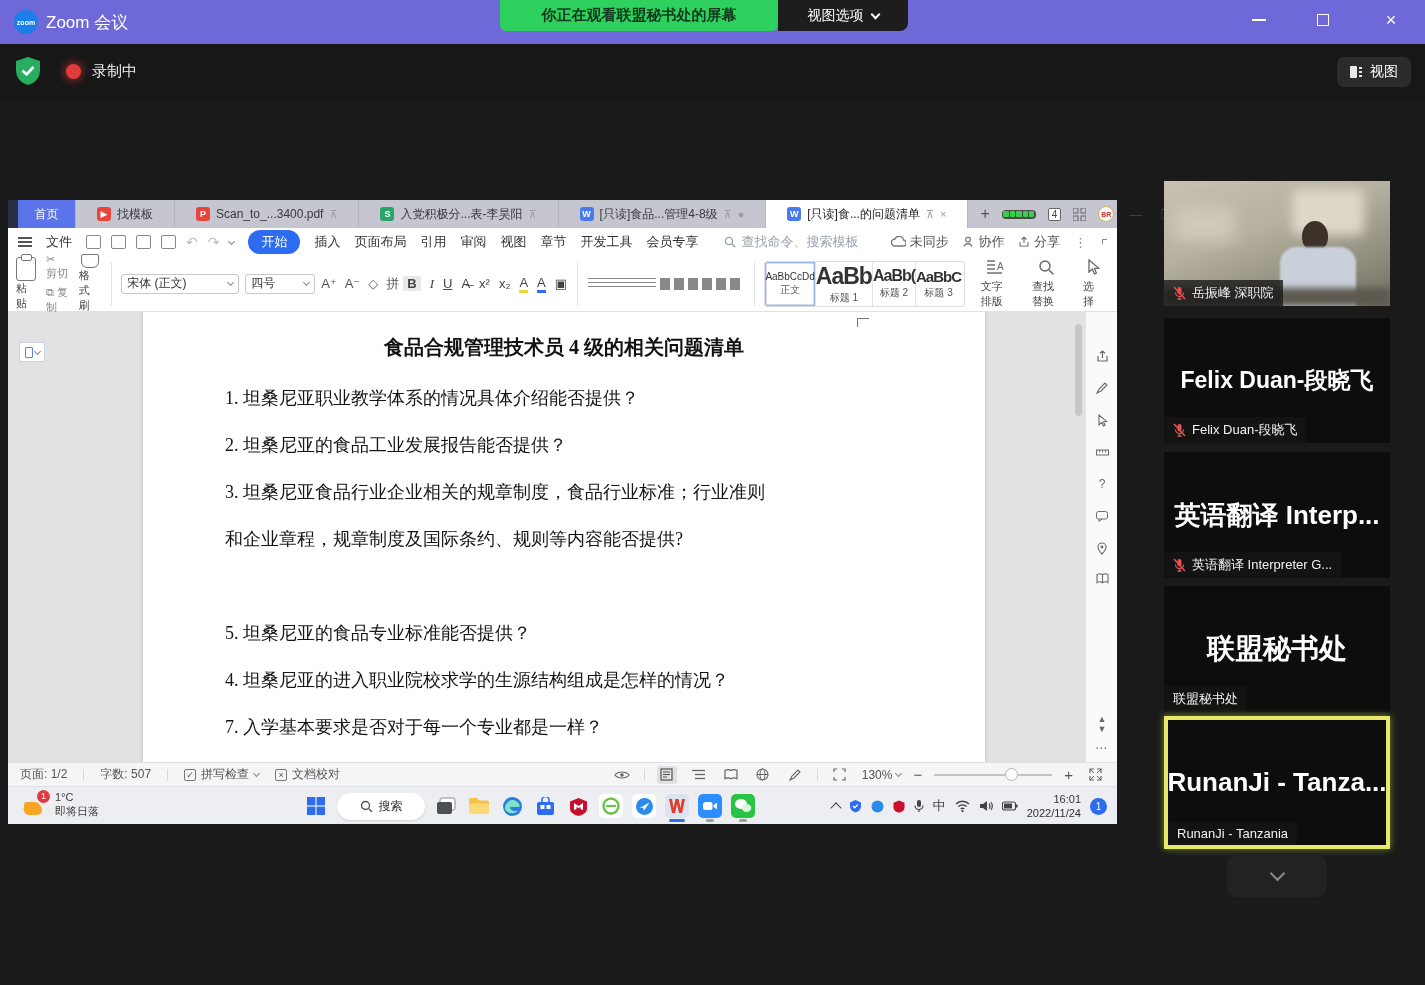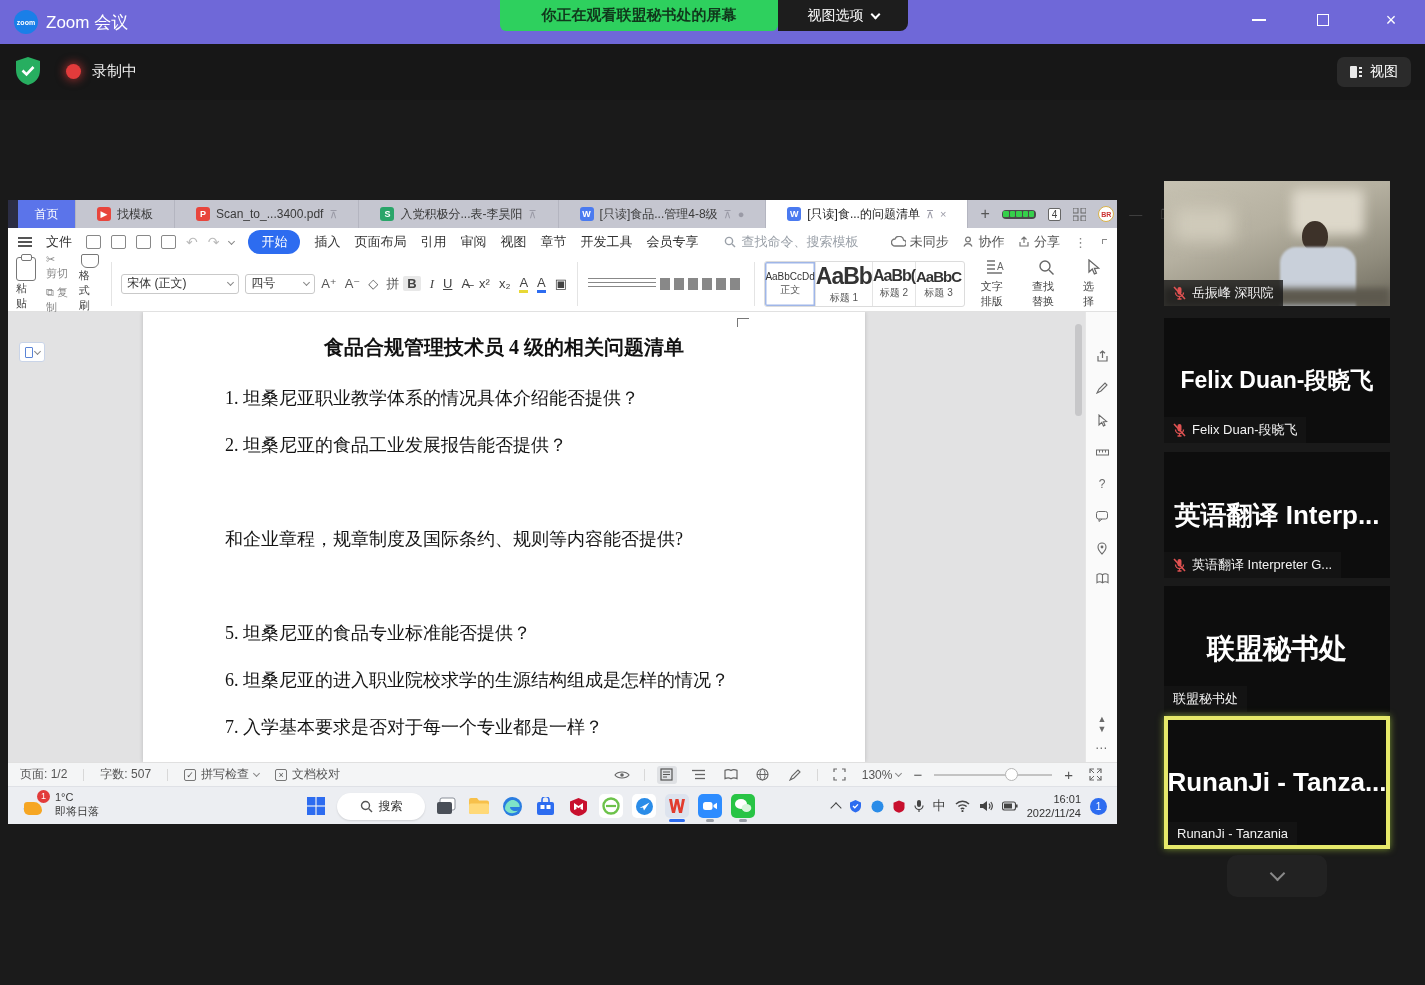--- a/index.html
+++ b/index.html
@@ -92,21 +92,21 @@
   .stcell { width:72px; height:44px; border-right:1px solid #e4e4e4; display:flex; flex-direction:column;
     align-items:center; justify-content:center; color:#333; }
   .stcell.first { background:#fff; box-shadow:inset 0 0 0 1.5px #9fb6e8; }
   .st-sm { font-size:10px; } .st-lg { font-size:23px; font-weight:bold; letter-spacing:-1px; }
   .st-name { font-size:10px; color:#555; margin-top:1px; }
   .stscroll { display:flex; flex-direction:column; justify-content:space-between; padding:3px 2px; color:#999; font-size:8px; }
   .bigtool { display:flex; flex-direction:column; align-items:center; gap:3px; font-size:11px; color:#444; padding:0 6px; }
   .bt-ic { width:20px; height:18px; display:flex; align-items:center; justify-content:center; }
   
   .wps-doc { position:absolute; left:0; top:112px; width:100%; height:450px; background:#e2e2e3; overflow:hidden; }
-  .page { position:absolute; left:135px; top:0; width:722px; height:450px; background:#fff; box-shadow:0 0 4px rgba(0,0,0,.18); }
+  .page { position:absolute; left:135px; top:0; width:842px; height:450px; background:#fff; box-shadow:0 0 4px rgba(0,0,0,.18); }
   .doc-title { position:absolute; left:0; top:22px; width:100%; text-align:center; font-family:"Liberation Serif","DejaVu Serif",serif;
     font-size:20px; font-weight:bold; color:#111; }
   .dline { position:absolute; left:82px; font-family:"Liberation Serif","DejaVu Serif",serif; font-size:18px; color:#151515; white-space:nowrap; }
   .margin-mark { position:absolute; right:116px; top:6px; width:12px; height:9px; border-left:1px solid #777; border-top:1px solid #777; }
   .pasteopt { position:absolute; left:11px; top:30px; width:26px; height:20px; background:#fff; border:1px solid #c9d4e8;
     border-radius:3px; display:flex; align-items:center; justify-content:center; gap:2px; }
   .pasteopt .pp { width:8px; height:11px; border:1.3px solid #5b84d6; border-radius:1px; }
   .vscroll { position:absolute; right:34px; top:4px; width:9px; height:440px; }
   .vthumb { position:absolute; left:1px; top:8px; width:7px; height:92px; background:#c7c7c9; border-radius:4px; }
   .sidebarw { position:absolute; right:0; top:0; width:32px; height:450px; background:#fafafa; border-left:1px solid #e6e6e6; }
@@ -421,23 +421,24 @@
         <span>选择</span>
       </div>
     </div>
 
     <div class="wps-doc">
       <div class="page">
         <div class="margin-mark"></div>
         <div class="doc-title">食品合规管理技术员 4 级的相关问题清单</div>
         <div class="dline" style="top:74px">1. 坦桑尼亚职业教学体系的情况具体介绍能否提供？</div>
         <div class="dline" style="top:121px">2. 坦桑尼亚的食品工业发展报告能否提供？</div>
+        <div class="dline" style="top:168px">3. 坦桑尼亚食品行业企业相关的规章制度，食品行业标准；行业准则</div>
         <div class="dline" style="top:215px">和企业章程，规章制度及国际条约、规则等内容能否提供?</div>
         <div class="dline" style="top:309px">5. 坦桑尼亚的食品专业标准能否提供？</div>
-        <div class="dline" style="top:356px">6. 坦桑尼亚的进入职业院校求学的生源结构组成是怎样的情况？</div>
+        <div class="dline" style="top:356px">4. 坦桑尼亚的进入职业院校求学的生源结构组成是怎样的情况？</div>
         <div class="dline" style="top:403px">7. 入学基本要求是否对于每一个专业都是一样？</div>
       </div>
       <div class="pasteopt">
           <span class="pp"></span>
           <span class="cdn"></span>
         </div>
       <div class="vscroll">
           <div class="vthumb"></div>
         </div>
       <div class="sidebarw">

